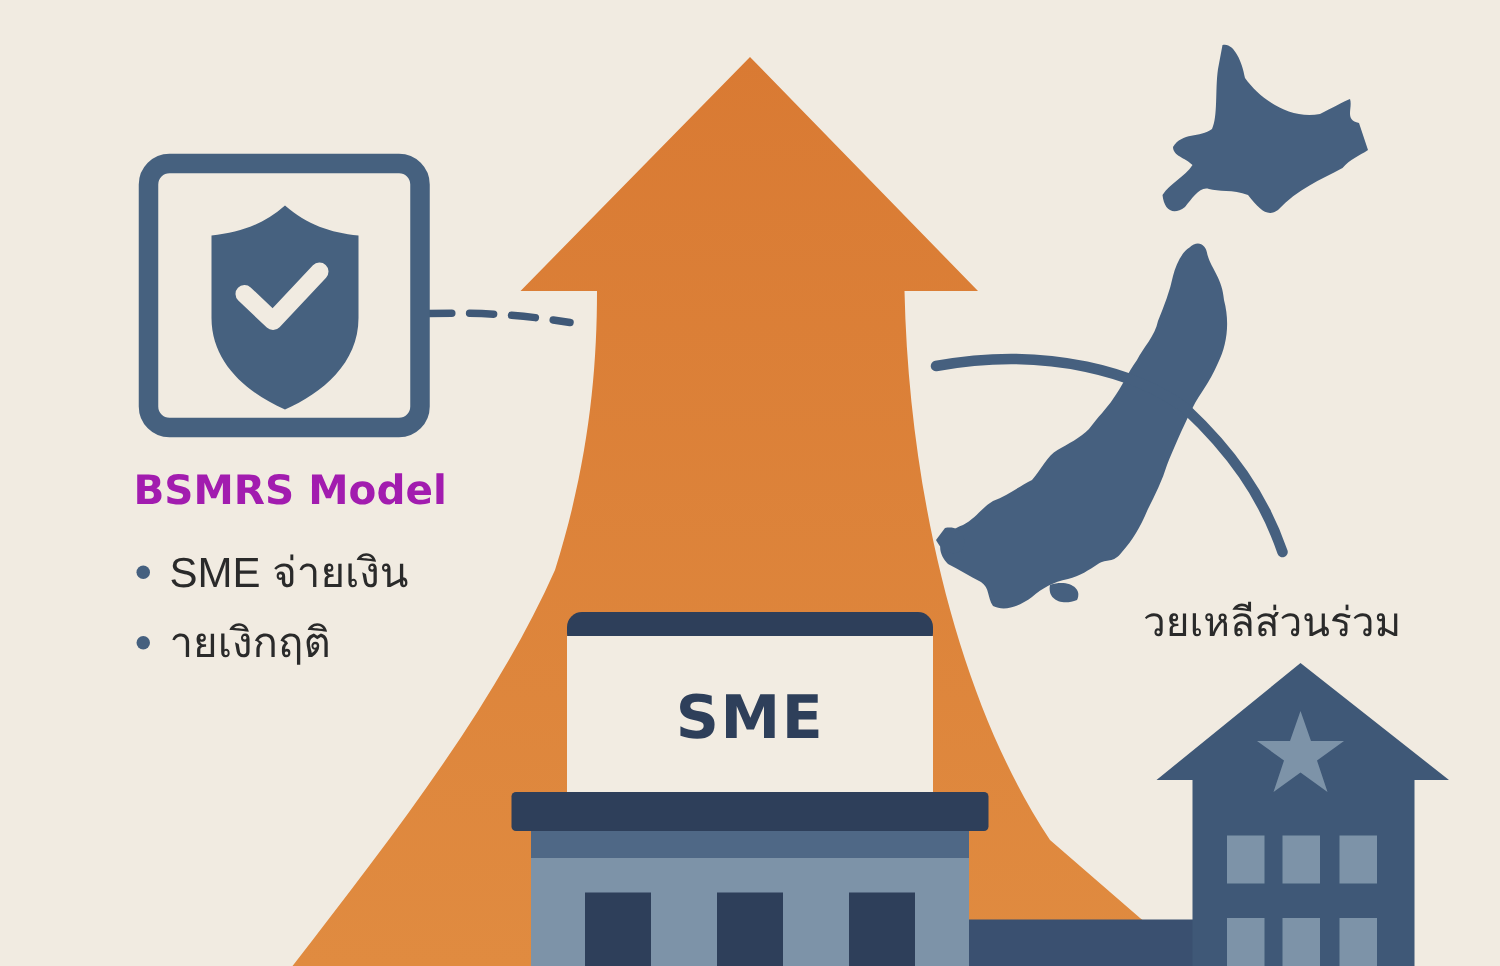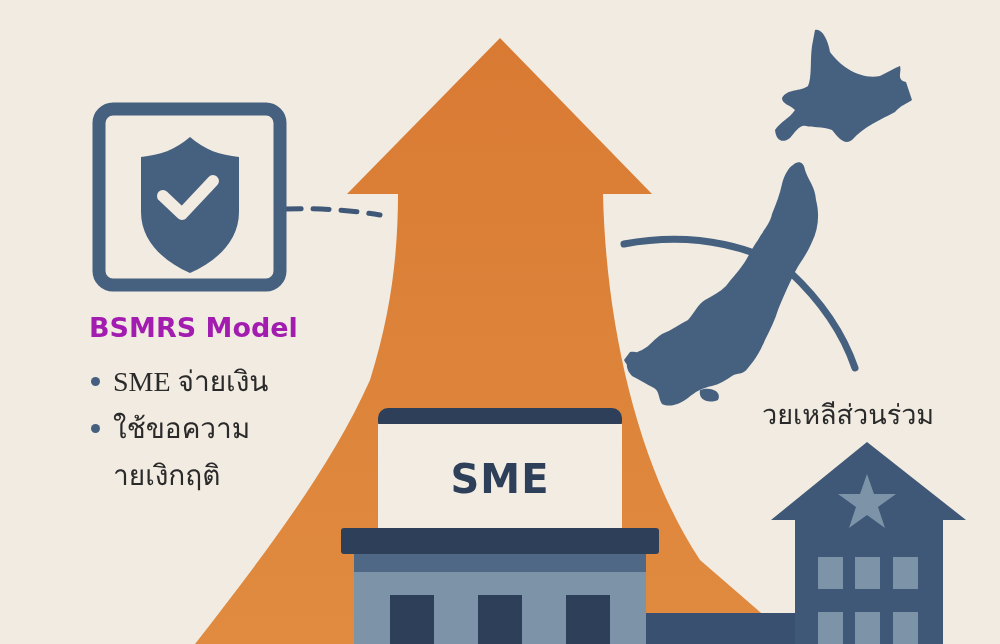--- a/index.html
+++ b/index.html
@@ -11,21 +11,21 @@
   }
   .layer { position: absolute; left: 0; top: 0; width: 1000px; height: 644px; }
   .title {
     position: absolute; left: 89px; top: 312px;
     font-family: "DejaVu Sans", sans-serif;
     font-size: 27px; font-weight: bold; color: #a21caf;
     letter-spacing: 0px; white-space: nowrap;
   }
   .bullets {
     position: absolute; left: 89px; top: 358px; width: 260px;
-    font-family: Liberation Serif, serif;
+    font-family: Liberation Sans, sans-serif;
     font-size: 28px; line-height: 47px; color: #2a2a2a;
   }
   .bullet { position: relative; padding-left: 24px; }
   .bullet .dot {
     position: absolute; left: 2px; top: 19px;
     width: 9px; height: 9px; border-radius: 50%; background: #45607f;
   }
   .side-label {
     position: absolute; left: 762px; top: 393px;
     font-family: "DejaVu Sans", sans-serif;
@@ -106,20 +106,19 @@
 
 <div class="title">BSMRS Model</div>
 
 <div class="bullets">
   <div class="bullet">
     <span class="dot"></span>
     <div>SME จ่ายเงิน</div>
   </div>
   <div class="bullet">
     <span class="dot"></span>
-    <div>ใช้ขอความ</div>
     <div>ายเงิกฤติ</div>
   </div>
 </div>
 
 <div class="side-label">วยเหลีส่วนร่วม</div>
 
 <div class="sme-text">SME</div>
 
 </body></html>

